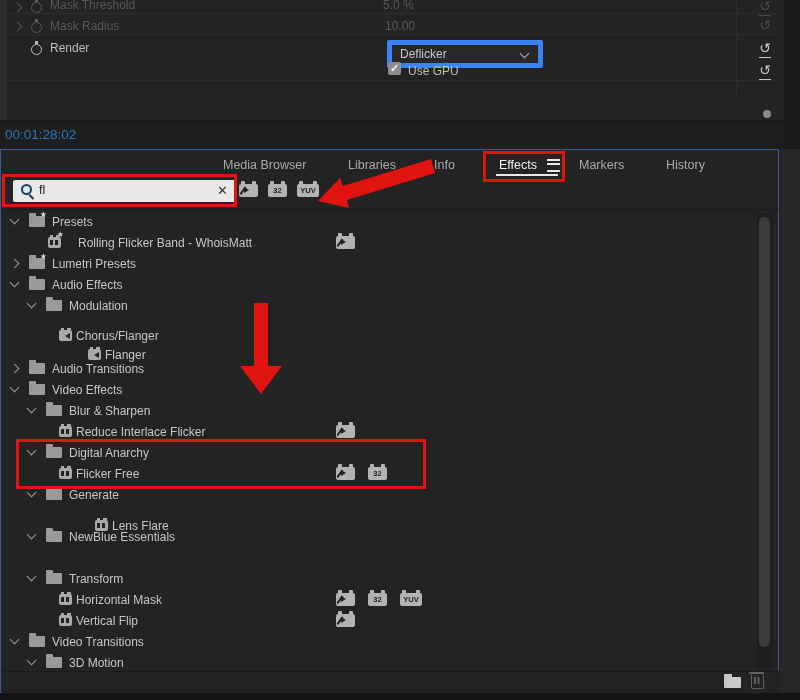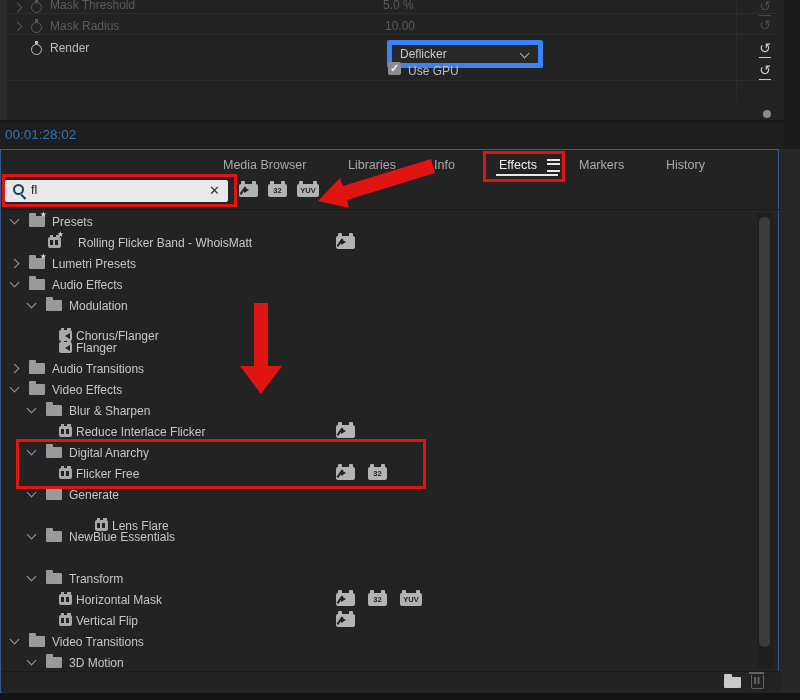--- a/index.html
+++ b/index.html
@@ -58,21 +58,21 @@
 
   
   .tab{position:absolute;top:8px;color:#a9a9a9;font-size:12.5px;cursor:pointer;white-space:nowrap;}
   .tab.active{color:#efefef;}
   #tab-underline{left:495px;top:24px;width:62px;height:2px;background:#e8e8e8;}
   #menu-icon{position:absolute;left:546px;top:9px;width:13px;height:9px;
       border-top:2px solid #e8e8e8;border-bottom:2px solid #e8e8e8;cursor:pointer;}
   #menu-icon::before{content:'';position:absolute;left:0;right:0;top:1.5px;height:2px;background:#e8e8e8;}
 
   
-  #search-field{left:4px;top:30px;width:223px;height:22px;background:#e8e8e8;
+  #search-field{left:12px;top:30px;width:223px;height:22px;background:#e8e8e8;
       border-radius:2px;cursor:text;}
   #search-input{position:absolute;left:26px;top:1px;width:170px;height:18px;border:none;
       background:transparent;font-family:"Liberation Sans",sans-serif;font-size:12.5px;
       color:#1c1c1c;outline:none;padding:0;}
   .mag{position:absolute;left:8px;top:4px;width:7px;height:7px;border:2px solid #16405f;
       border-radius:50%;}
   .mag::after{content:'';position:absolute;left:7px;top:8px;width:6px;height:2px;
       background:#16405f;transform:rotate(45deg);transform-origin:left top;}
   #search-clear{position:absolute;right:8px;top:3px;color:#333;font-size:13px;cursor:pointer;}
   .brick{position:absolute;height:13px;background:#b3b3b3;border-radius:2px;cursor:pointer;}
@@ -245,21 +245,21 @@
           <span class="chev open" style="left: 26px; top: 5px;"></span>
           <span class="folder" style="left: 44px;"></span>
           <span class="rlabel" style="left: 67px;">Modulation</span>
         </div>
         <div class="tree-row" style="top: 114px;">
           <span class="fx" style="left: 57px;">
             <span class="tri"></span>
           </span>
           <span class="rlabel" style="left: 74px;">Chorus/Flanger</span>
         </div>
-        <div class="tree-row" style="top: 126px;">
+        <div class="tree-row" style="top: 133px; margin-left: 29px;">
           <span class="fx" style="left: 57px;">
             <span class="tri"></span>
           </span>
           <span class="rlabel" style="left: 74px;">Flanger</span>
         </div>
         <div class="tree-row" style="top: 147px;">
           <span class="chev closed" style="left: 9px; top: 7px;"></span>
           <span class="folder" style="left: 27px;"></span>
           <span class="rlabel" style="left: 50px;">Audio Transitions</span>
         </div>

